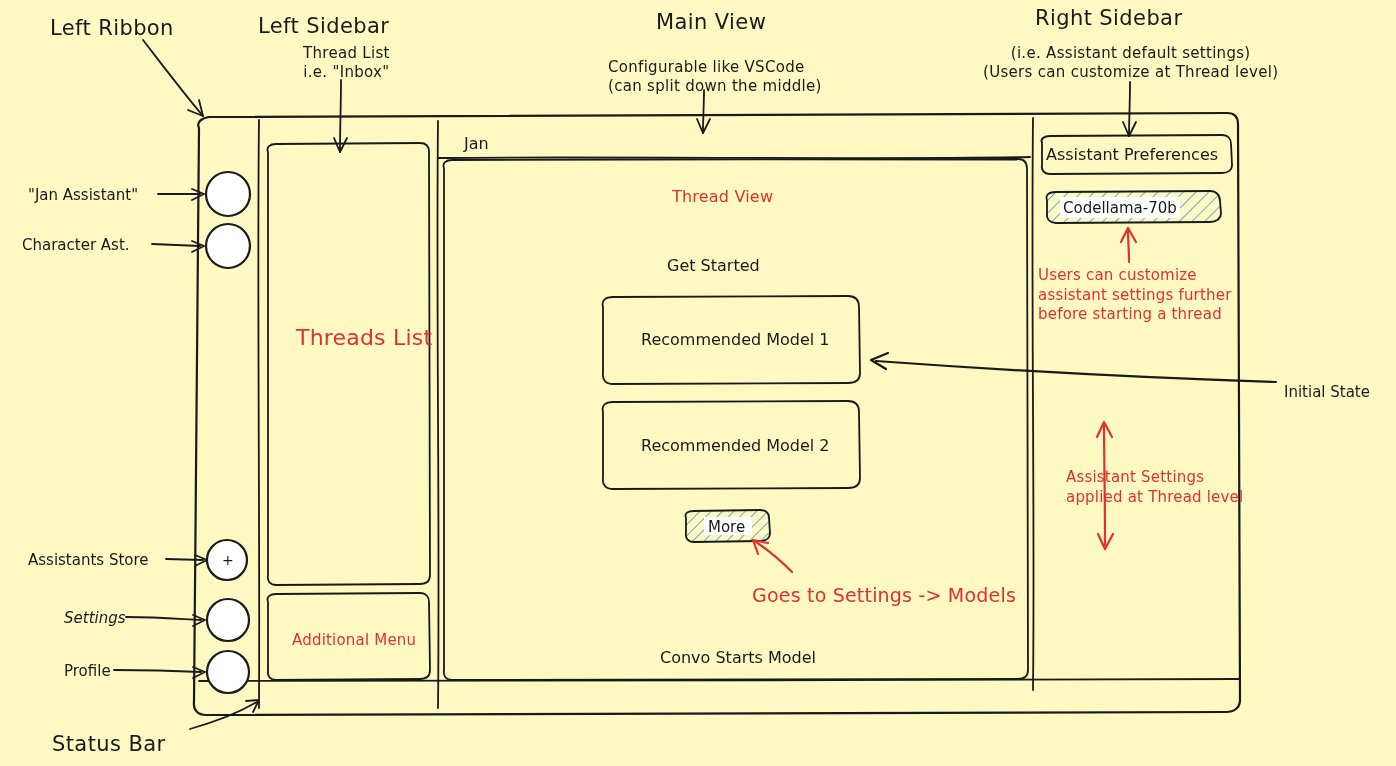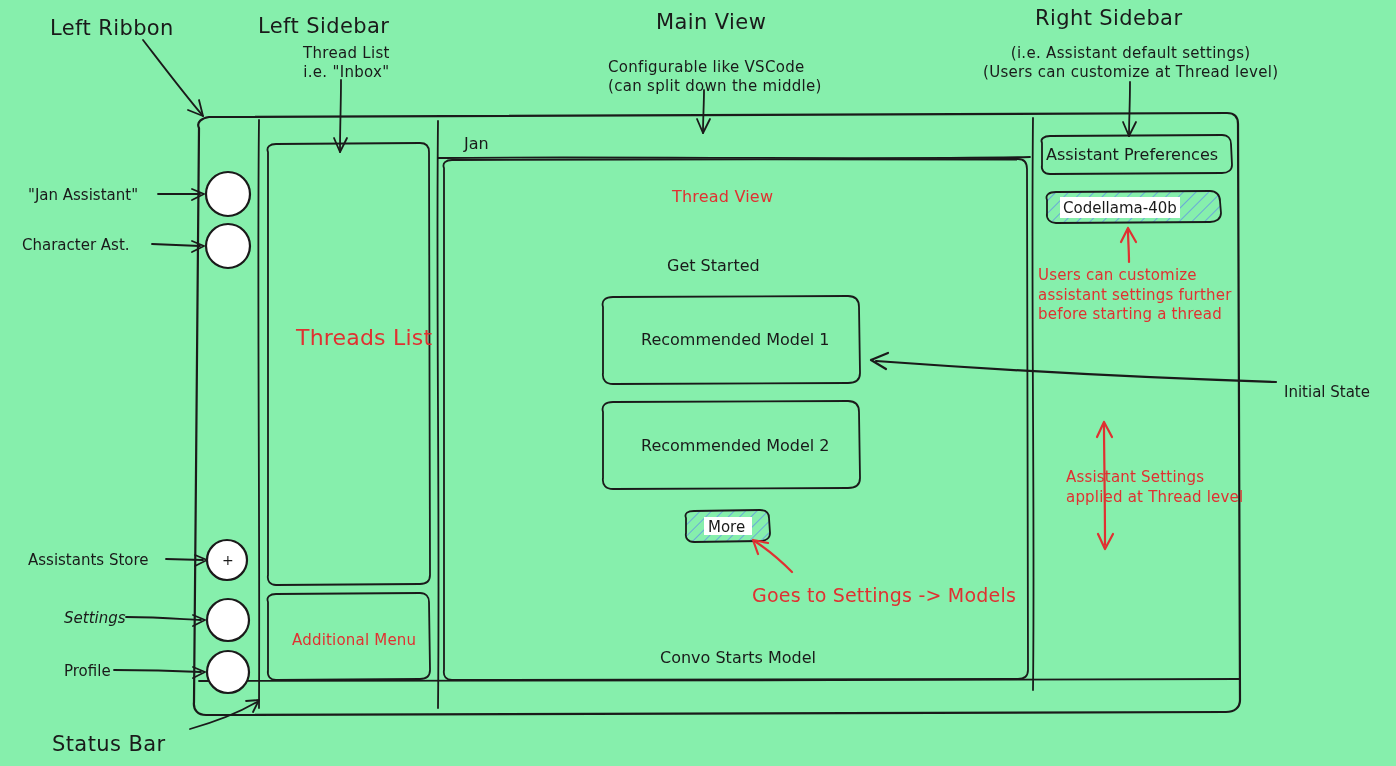--- a/index.html
+++ b/index.html
@@ -4,21 +4,21 @@
 <style>
   html, body {
     margin: 0;
     padding: 0;
     background: #ffffff;
   }
   #root {
     position: relative;
     width: 1396px;
     height: 766px;
-    background: #86efac;
+    background: #fef9c3;
     overflow: hidden;
     font-family: "DejaVu Sans", sans-serif;
   }
 
   
   .anno {
     position: absolute;
     color: #1a1a1a;
     font-size: 19px;
     line-height: 1.25;
@@ -207,15 +207,15 @@
   <div class="label-blk" style="left:464px; top:134px; font-size:16px;">Jan</div>
   <div class="label-red" style="left:672px; top:187px; font-size:16px;">Thread View</div>
   <div class="label-blk" style="left:667px; top:256px; font-size:16px;">Get Started</div>
   <div class="label-blk" style="left:641px; top:330px; font-size:16px;">Recommended Model 1</div>
   <div class="label-blk" style="left:641px; top:436px; font-size:16px;">Recommended Model 2</div>
   <div class="label-blk" style="left:708px; top:518px; font-size:15px;">More</div>
   <div class="label-red" style="left:752px; top:583px; font-size:19px;">Goes to Settings -&gt; Models</div>
   <div class="label-blk" style="left:660px; top:648px; font-size:16px;">Convo Starts Model</div>
 
   <div class="label-blk" style="left:1046px; top:145px; font-size:16px;">Assistant Preferences</div>
-  <div class="label-blk" style="left:1063px; top:199px; font-size:15px;">Codellama-40b</div>
+  <div class="label-blk" style="left:1063px; top:199px; font-size:15px;">Codellama-70b</div>
 
 </div>
 
 </body></html>

